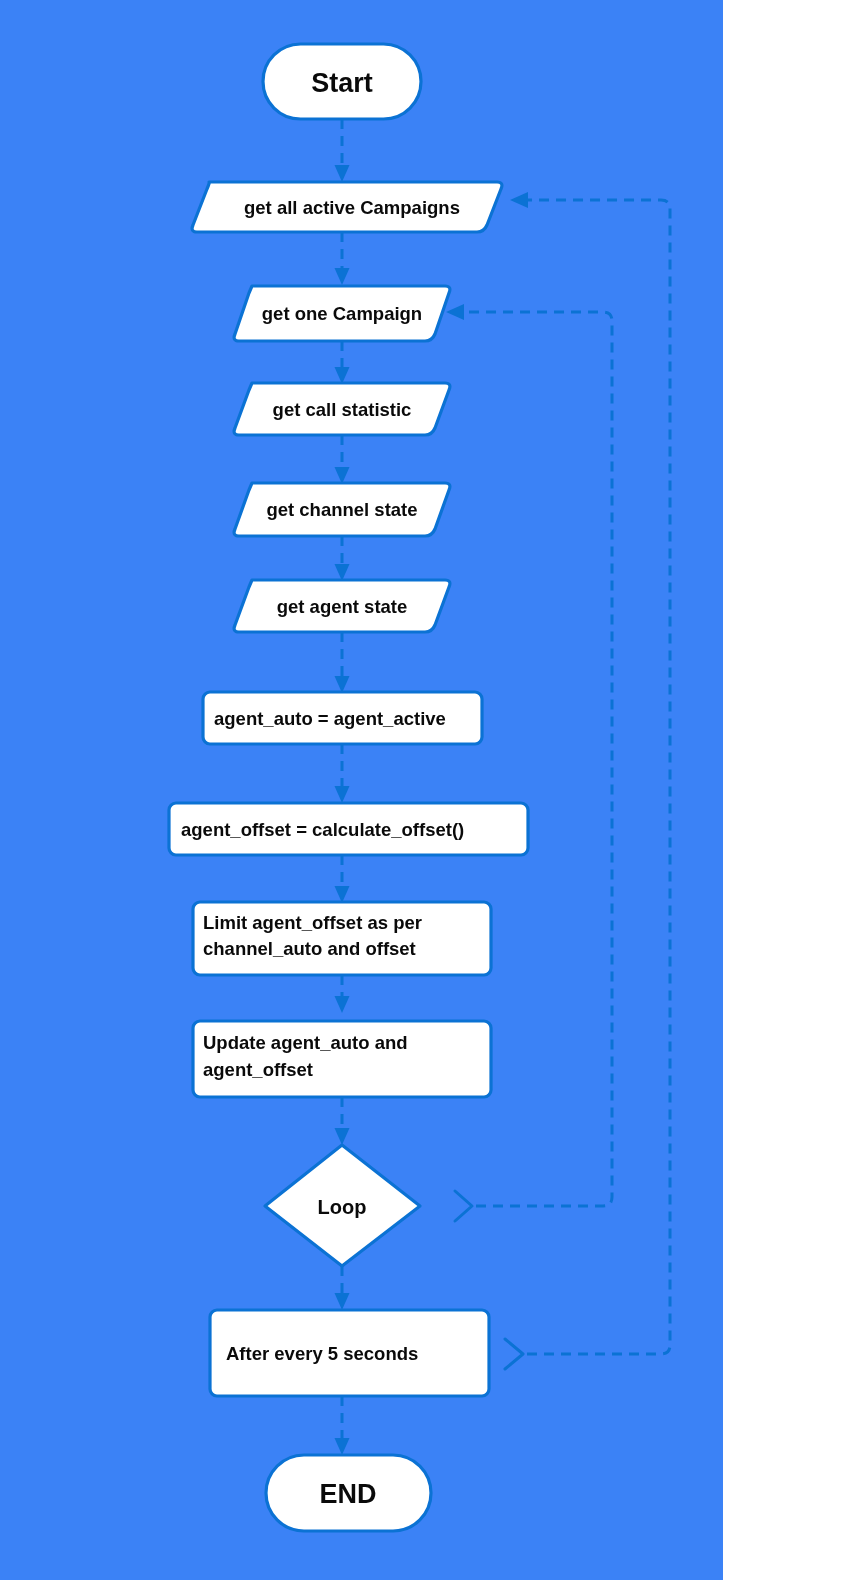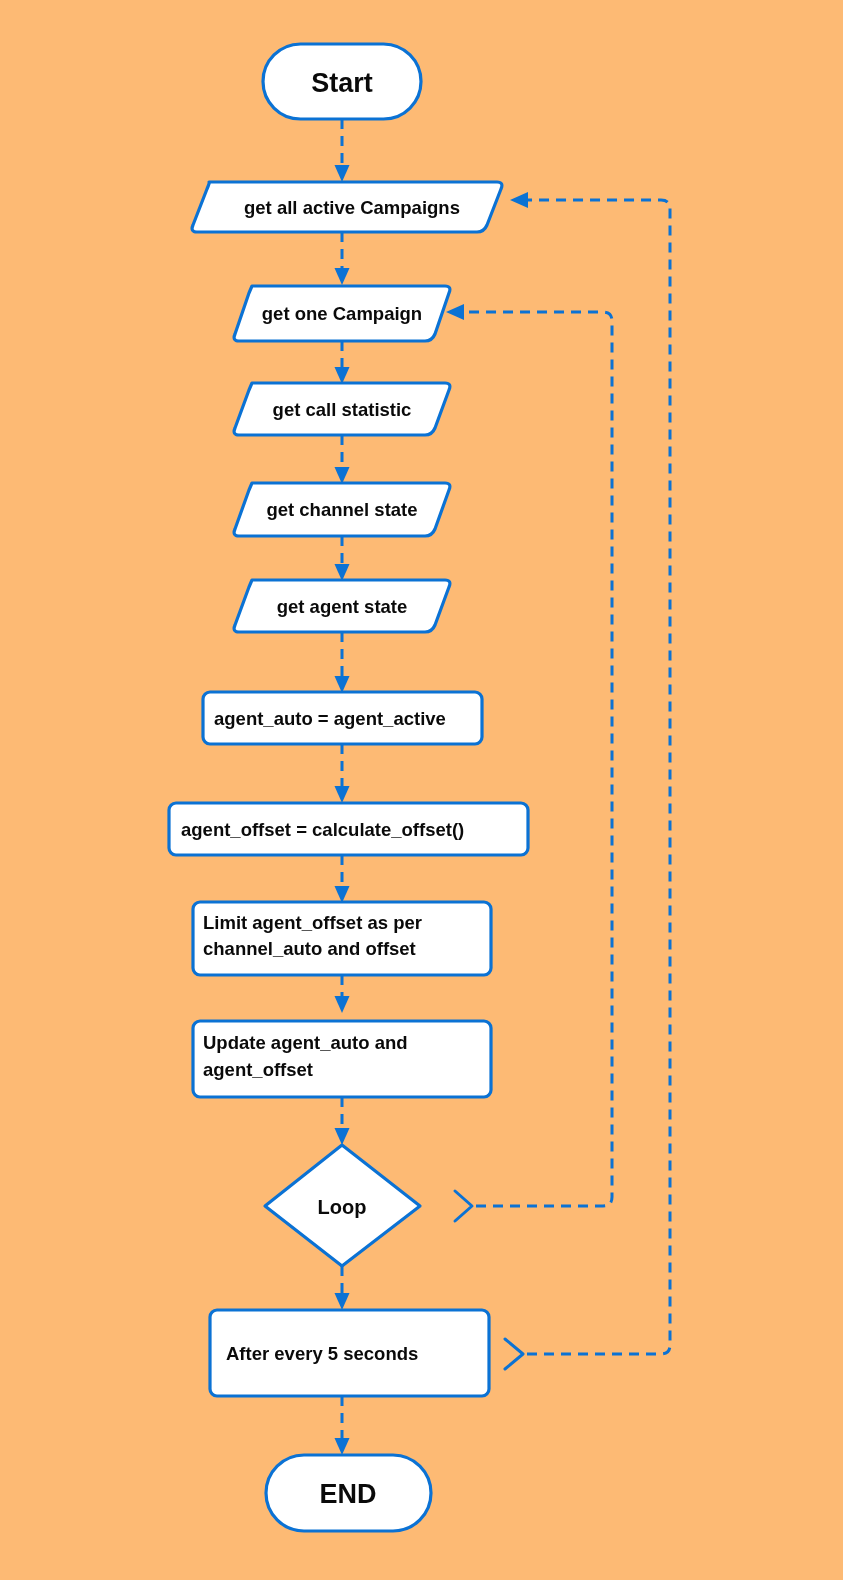--- a/index.html
+++ b/index.html
@@ -8,23 +8,23 @@
     background: #ffffff;
   }
   body {
     width: 843px;
     height: 1580px;
     font-family: "Liberation Sans", sans-serif;
     overflow: hidden;
   }
   #flowchart-root {
     position: relative;
-    width: 843px;
+    width: 723px;
     height: 1580px;
-    background: #fdba74;
+    background: #3b82f6;
   }
   svg.diagram {
     display: block;
     width: 843px;
     height: 1580px;
   }
   .node-shape {
     fill: #ffffff;
     stroke: #0b72d4;
     stroke-width: 3.2;

